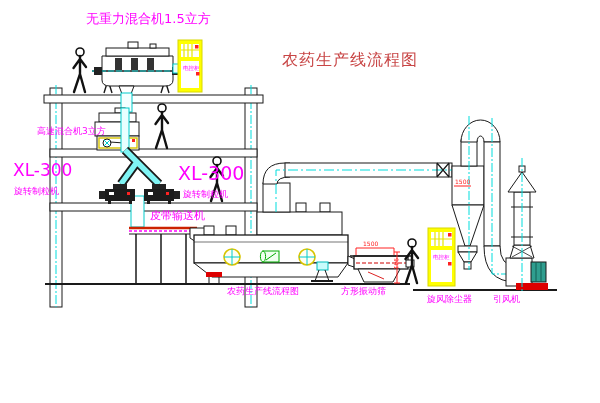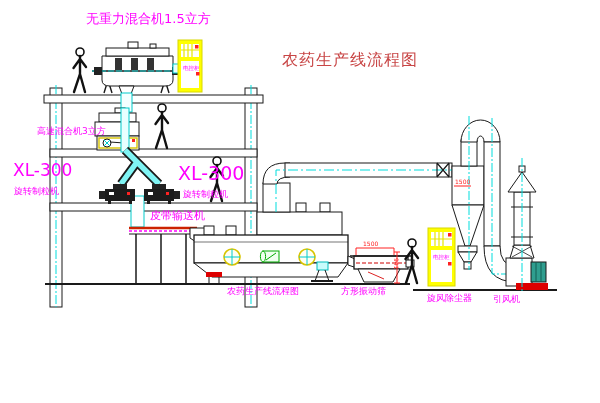--- a/index.html
+++ b/index.html
@@ -221,21 +221,21 @@
 <div class="lbl" style="left:14px;top:187px;font-size:9px;">旋转制粒机</div>
 <div class="lbl" style="left:178px;top:164px;font-size:19px;">XL-300</div>
 <div class="lbl" style="left:183px;top:190px;font-size:9px;">旋转制粒机</div>
 
 <div class="lbl" style="left:150px;top:210px;font-size:11px;">皮带输送机</div>
 
 <div class="lbl" style="left:227px;top:287px;font-size:9px;">农药生产线流程图</div>
 
 <div class="lbl" style="left:341px;top:287px;font-size:9px;">方形振动筛</div>
 
-<div class="lbl" style="left:427px;top:295px;font-size:9px;font-family:Liberation Mono, monospace;">旋风除尘器</div>
+<div class="lbl" style="left:427px;top:295px;font-size:9px;">旋风除尘器</div>
 <div class="lbl" style="left:493px;top:295px;font-size:9px;">引风机</div>
 
 <div class="lbl" style="left:183px;top:66px;font-size:5.5px;">电控柜</div>
 <div class="lbl" style="left:433px;top:255px;font-size:5.5px;">电控柜</div>
 
 <div class="lbl dim" style="left:363px;top:241px;font-size:6px;">1500</div>
 <div class="lbl dim" style="left:399px;top:258px;font-size:6px;transform:rotate(90deg);transform-origin:left top;">941</div>
 <div class="lbl dim" style="left:455px;top:179px;font-size:6px;">1500</div>
 
 </div>

